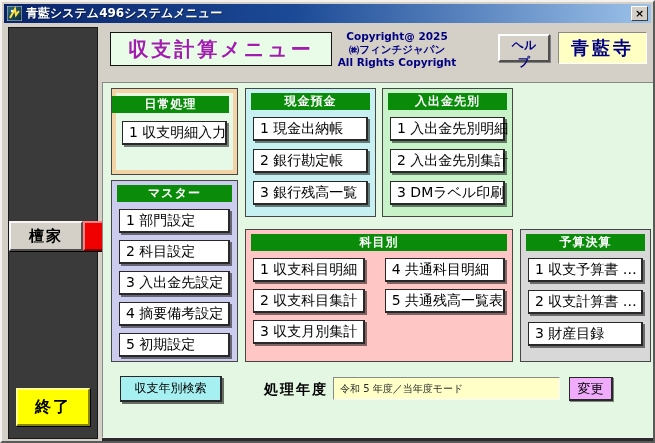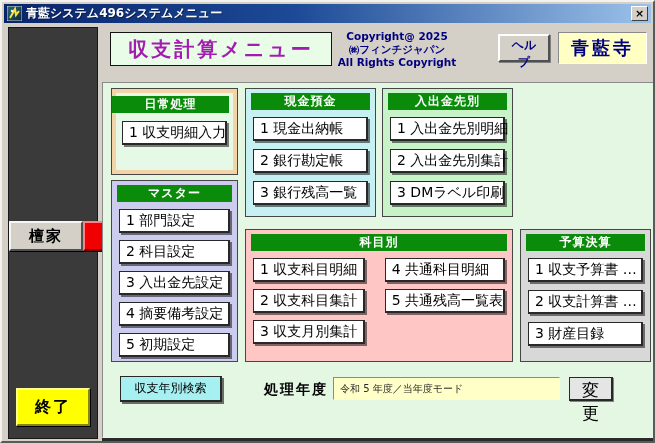--- a/index.html
+++ b/index.html
@@ -126,21 +126,21 @@
     font-size:14px; font-weight:bold; color:#000; letter-spacing:2px; white-space:nowrap;
   }
   .year-field {
     position:absolute; left:331px; top:375px; width:227px; height:23px;
     background:#ffffc8; border:1px solid; border-color:#8a8a8a #f8f8f8 #f8f8f8 #8a8a8a;
     font-size:10px; color:#2a2a2a; display:flex; align-items:center;
     padding-left:6px; white-space:nowrap;
   }
   .change-btn {
     position:absolute; left:567px; top:375px; width:44px; height:24px;
-    background:#e5e5e5; color:#000; font-size:17px;
+    background:#f0abfc; color:#000; font-size:13px;
     border:1px solid #282828; border-right-width:2px; border-bottom-width:2px;
     box-shadow:1px 1px 0 rgba(0,0,0,0.45); cursor:pointer;
     font-family:"DejaVu Sans", sans-serif;
   }
 </style>
 </head>
 <body>
 
 <div class="window">
 

